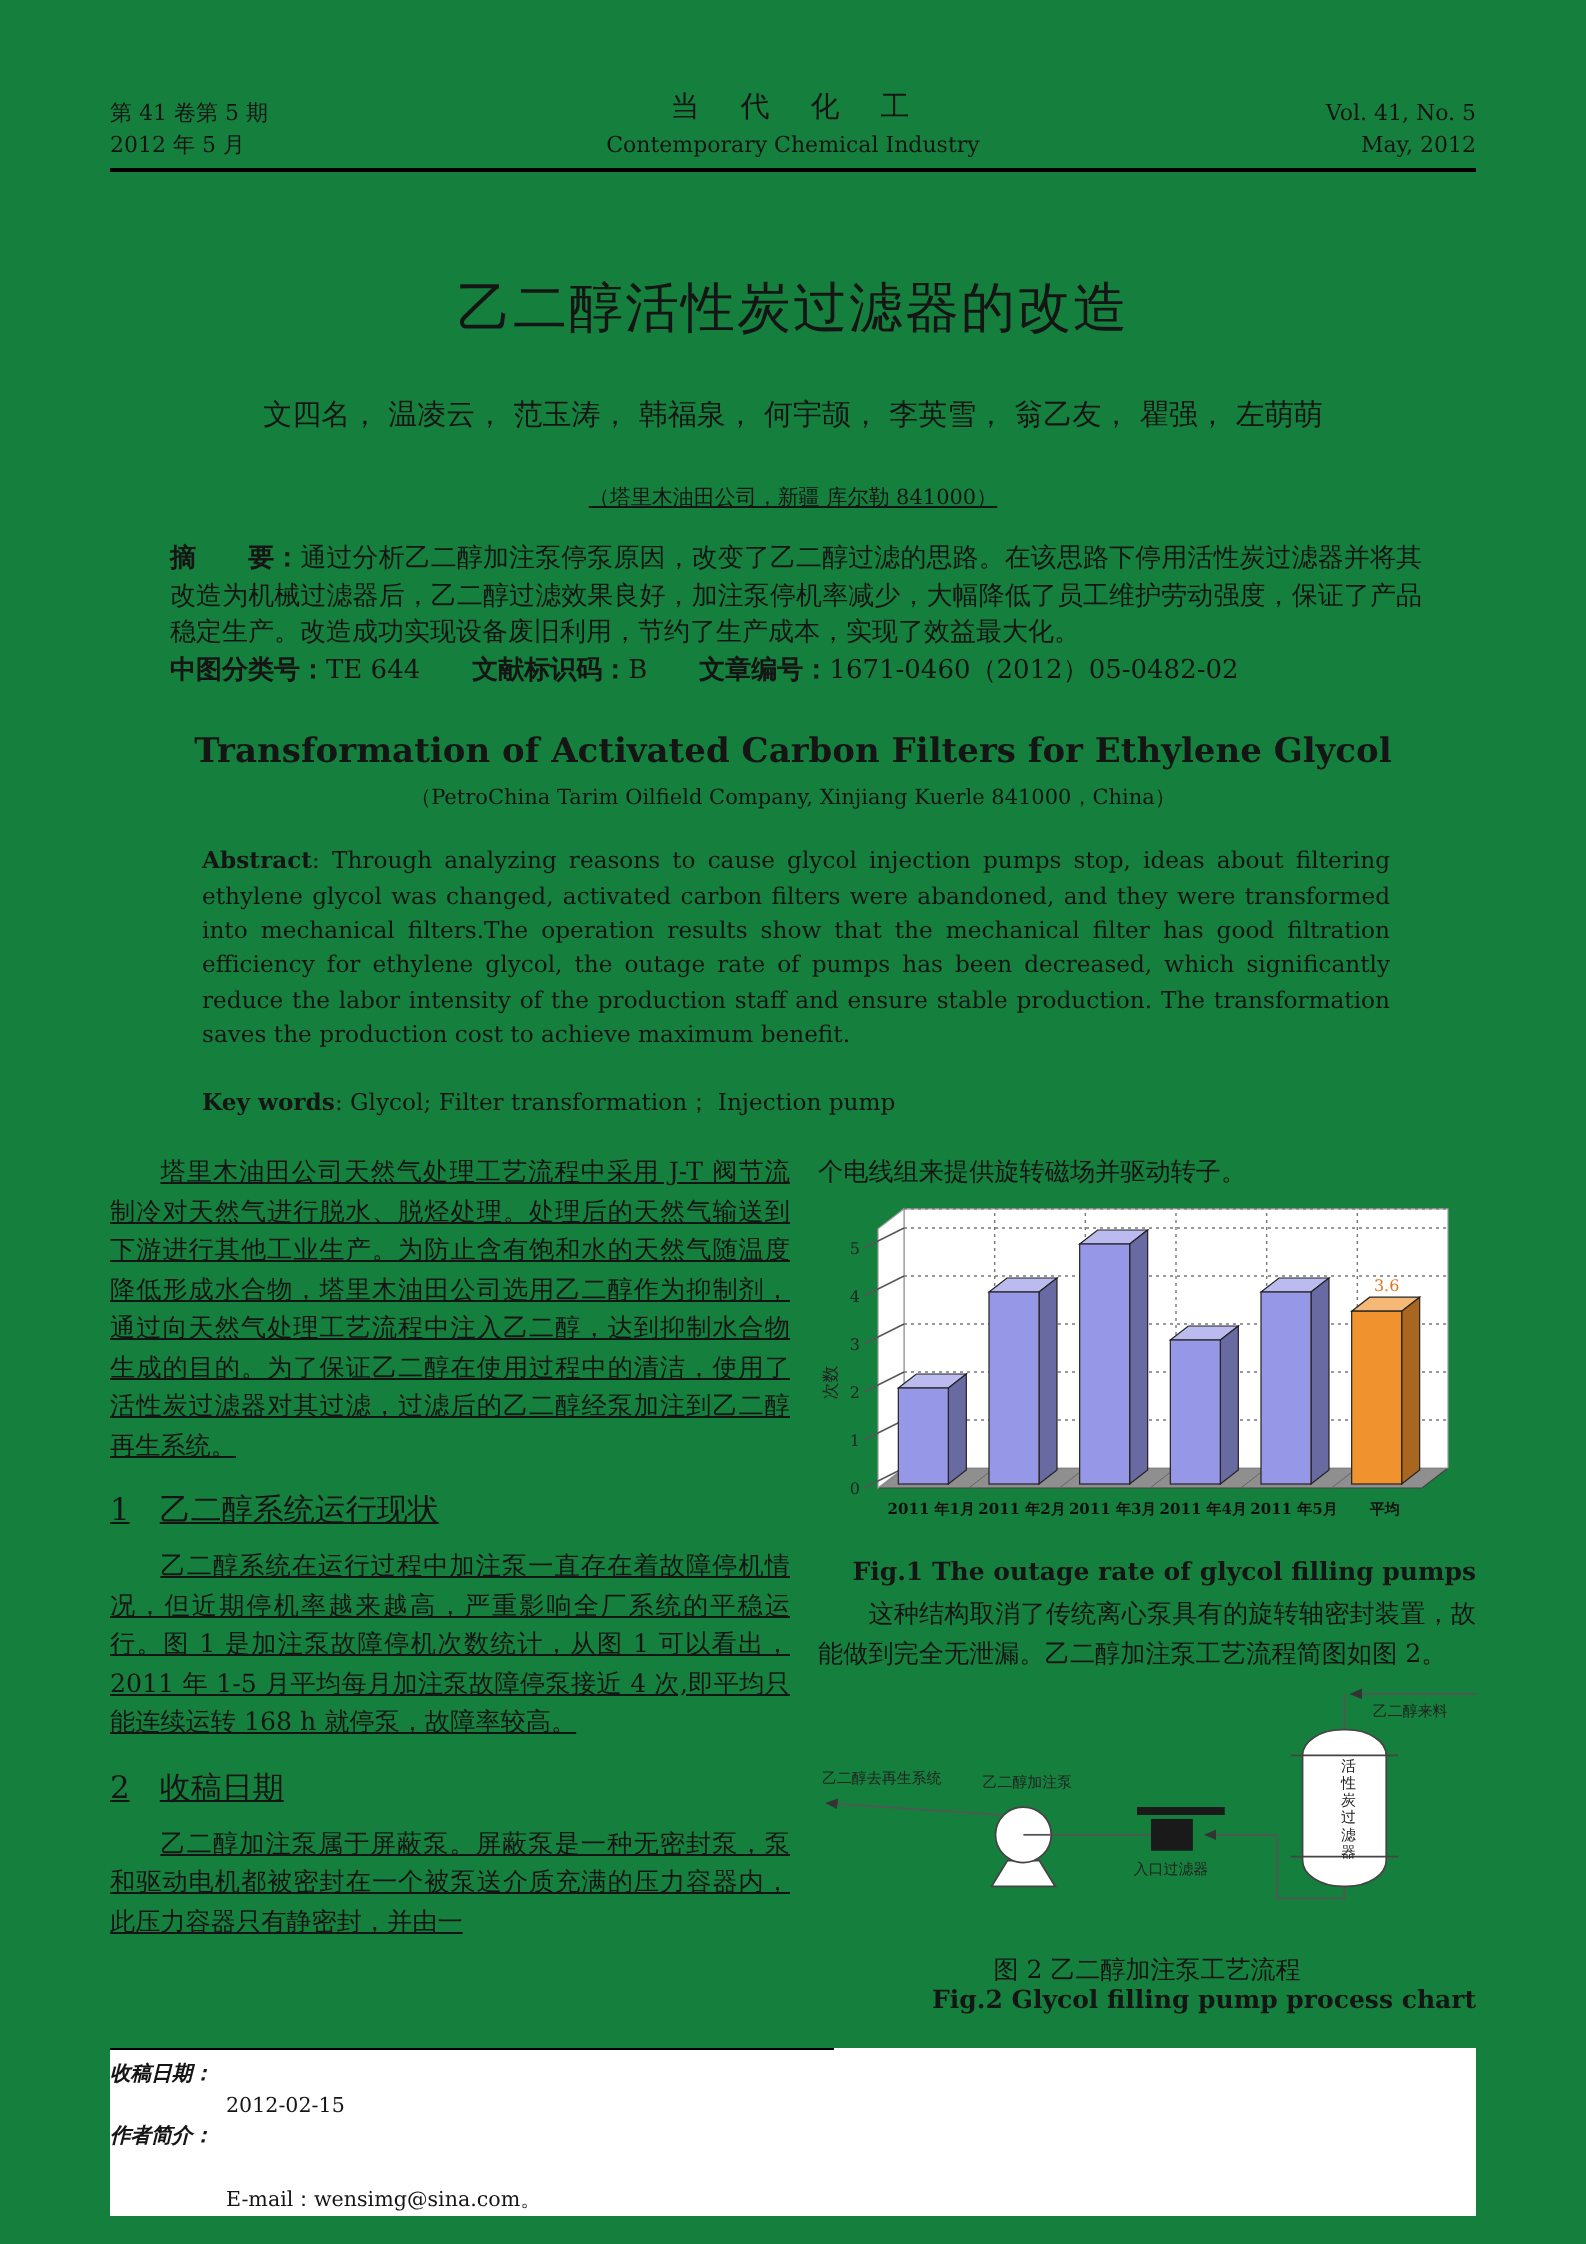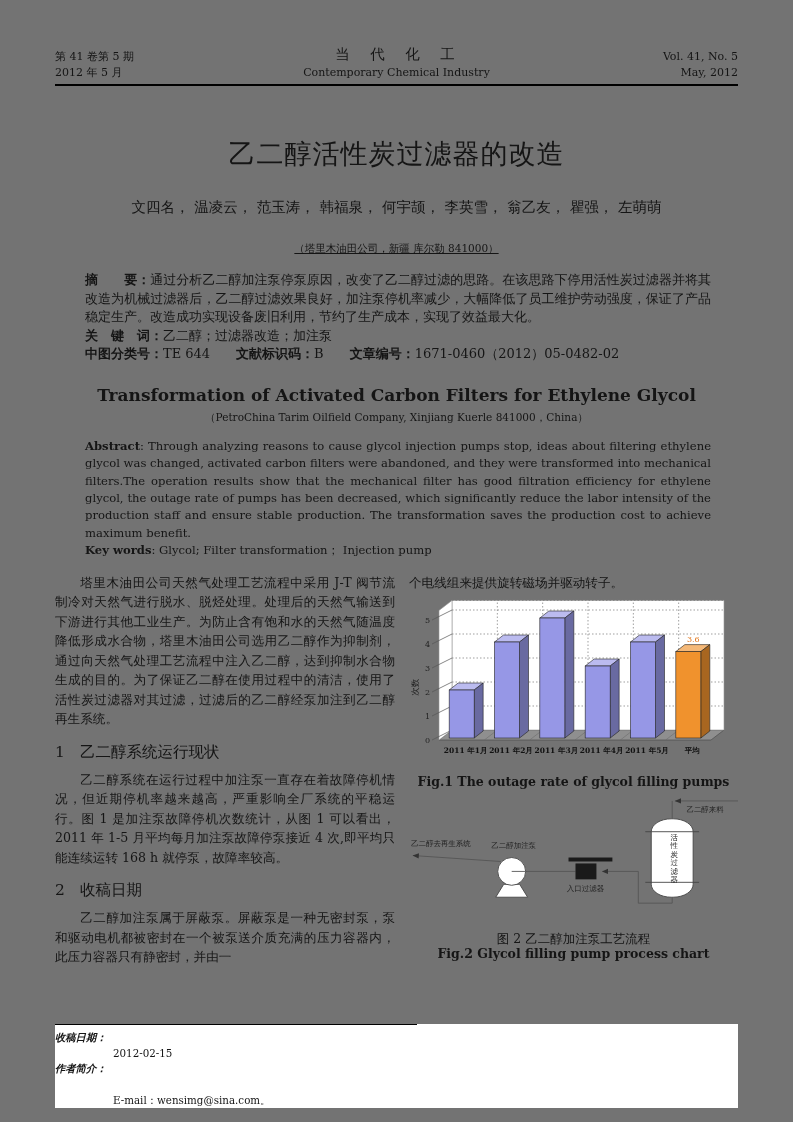--- a/index.html
+++ b/index.html
@@ -1,16 +1,16 @@
 <!DOCTYPE html>
 <html><head>
 <meta charset="utf-8">
 <style>
   html,body{margin:0;padding:0;background:#fff;}
-  .page{position:relative;width:793px;height:1122px;background:#737373;overflow:hidden;
+  .page{position:relative;width:793px;height:1122px;background:#15803d;overflow:hidden;
         font-family:"DejaVu Serif","Liberation Serif",serif;color:#151515;
         box-sizing:border-box;padding:44px 55px 0 55px;}
   
   .jheader{display:flex;align-items:flex-end;font-size:11px;line-height:1.45;}
   .hdr-left{width:150px;}
   .hdr-center{flex:1;text-align:center;}
   .hdr-center .cn{font-size:14.5px;letter-spacing:3px;}
   .hdr-center .en{font-size:11px;}
   .hdr-right{width:150px;text-align:right;}
   .hdr-rule{border-top:2.4px solid #000;margin-top:3px;}
@@ -21,33 +21,33 @@
   
   .abs{margin:15px 0 0 30px;width:626px;font-size:13px;line-height:1.43;text-align:justify;}
   .abs p{margin:0;}
   .abs b{font-weight:bold;}
   .abs .meta span.gap{margin-right:26px;}
   
   .en-title{text-align:center;font-size:17px;font-weight:bold;margin-top:21px;}
   .en-authors{text-align:center;font-style:italic;font-size:12.5px;line-height:1.45;margin-top:13px;}
   .en-affil{text-align:center;font-size:10.5px;margin-top:6px;}
   .en-abs{margin:13px 0 0 30px;width:626px;font-size:11.6px;line-height:1.5;text-align:justify;}
-  .en-abs p{margin:0;}
+  .en-abs p{margin:16px;}
   
   .columns{display:flex;gap:14px;margin-top:13px;}
-  .col-left{width:340px;}
+  .col-left{width:340px;text-decoration:underline;}
   .col-right{width:329px;}
   .columns p{margin:0;font-size:12.6px;line-height:1.55;text-align:justify;}
   .columns p.indent{text-indent:2em;}
   h3.sec{font-size:15.5px;font-weight:normal;margin:13px 0 7px 0;}
   h3.sec .no{margin-right:15px;}
   
   .figure{margin:4px 0 2px 0;}
   .cap-cn{text-align:center;font-size:12.5px;line-height:1.2;margin-top:1px;}
-  .cap-en{text-align:center;font-size:12.5px;font-weight:bold;line-height:1.25;margin-bottom:4px;}
+  .cap-en{text-align:right;font-size:12.5px;font-weight:bold;line-height:1.25;margin-bottom:4px;}
   svg text{font-family:"DejaVu Serif","Liberation Serif",serif;}
   
   .pfooter{position:absolute;left:55px;top:1024px;width:683px;background:#fff;}
   .foot-rule{width:362px;border-top:1.4px solid #000;margin-bottom:5px;}
   .foot-row{display:flex;font-size:10.3px;line-height:1.5;}
   .foot-label{font-weight:bold;white-space:nowrap;width:58px;flex:none;font-style:italic;}
   .foot-body{flex:1;margin-top:16px;}
 </style>
 </head>
 <body>
@@ -69,21 +69,20 @@
     </div>
   </div>
   <div class="hdr-rule"></div>
 
   <h1 class="art-title">乙二醇活性炭过滤器的改造</h1>
   <div class="authors-cn">文四名， 温凌云， 范玉涛， 韩福泉， 何宇颉， 李英雪， 翁乙友， 瞿强， 左萌萌</div>
   <div class="affil-cn">（塔里木油田公司，新疆 库尔勒 841000）</div>
 
   <div class="abs">
     <p><b>摘　　要：</b><span>通过分析乙二醇加注泵停泵原因，改变了乙二醇过滤的思路。在该思路下停用活性炭过滤器并将其改造为机械过滤器后，乙二醇过滤效果良好，加注泵停机率减少，大幅降低了员工维护劳动强度，保证了产品稳定生产。改造成功实现设备废旧利用，节约了生产成本，实现了效益最大化。</span></p>
-    <p><b>关　键　词：</b><span>乙二醇；过滤器改造；加注泵</span></p>
     <p class="meta">
       <b>中图分类号：</b><span class="gap">TE 644</span><b>文献标识码：</b><span class="gap">B</span><b>文章编号：</b><span>1671-0460（2012）05-0482-02</span>
     </p>
   </div>
 
   <div class="en-title">Transformation of Activated Carbon Filters for Ethylene Glycol</div>
   <div class="en-affil">（PetroChina Tarim Oilfield Company, Xinjiang Kuerle 841000，China）</div>
   <div class="en-abs">
     <p><b>Abstract</b><span>: Through analyzing reasons to cause glycol injection pumps stop, ideas about filtering ethylene glycol was changed, activated carbon filters were abandoned, and they were transformed into mechanical filters.The operation results show that the mechanical filter has good filtration efficiency for ethylene glycol, the outage rate of pumps has been decreased, which significantly reduce the labor intensity of the production staff and ensure stable production. The transformation saves the production cost to achieve maximum benefit.</span></p>
     <p><b>Key words</b><span>: Glycol; Filter transformation；  Injection pump</span></p>
@@ -157,20 +156,21 @@
             <text x="238" y="157" text-anchor="middle" font-size="7.5" font-weight="bold" fill="#111">2011 年5月</text>
             <polygon points="266.83333333333337,55.599999999999994 275.83333333333337,48.599999999999994 300.83333333333337,48.599999999999994 291.83333333333337,55.599999999999994" fill="rgb(245,184,119)" stroke="#222" stroke-width="0.6"></polygon>
             <polygon points="291.83333333333337,142 291.83333333333337,55.599999999999994 300.83333333333337,48.599999999999994 300.83333333333337,135" fill="rgb(168,102,32)" stroke="#222" stroke-width="0.6"></polygon>
             <rect x="266.83333333333337" y="55.599999999999994" width="25" height="86.4" fill="#f0922d" stroke="#222" stroke-width="0.6"></rect>
             <text x="284.33333333333337" y="45.599999999999994" text-anchor="middle" font-size="8" fill="#e2761b">3.6</text>
             <text x="283.33333333333337" y="157" text-anchor="middle" font-size="7.5" font-weight="bold" fill="#111">平均</text>
           </svg>
       </div>
       <div class="cap-en">Fig.1 The outage rate of glycol filling pumps</div>
 
+      <p class="indent">这种结构取消了传统离心泵具有的旋转轴密封装置，故能做到完全无泄漏。乙二醇加注泵工艺流程简图如图 2。</p>
 
       <div class="figure">
         <svg id="fig2-svg" viewBox="0 0 330 132" width="329" height="131" preserveAspectRatio="none">
           <defs>
             <marker id="arr" markerWidth="8" markerHeight="8" refX="6.5" refY="3" orient="auto">
               <path d="M0,0 L7,3 L0,6 Z" fill="#333"></path>
             </marker>
           </defs>
 
           <line x1="330" y1="7" x2="267" y2="7" stroke="#555" stroke-width="0.9" marker-end="url(#arr)"></line>

